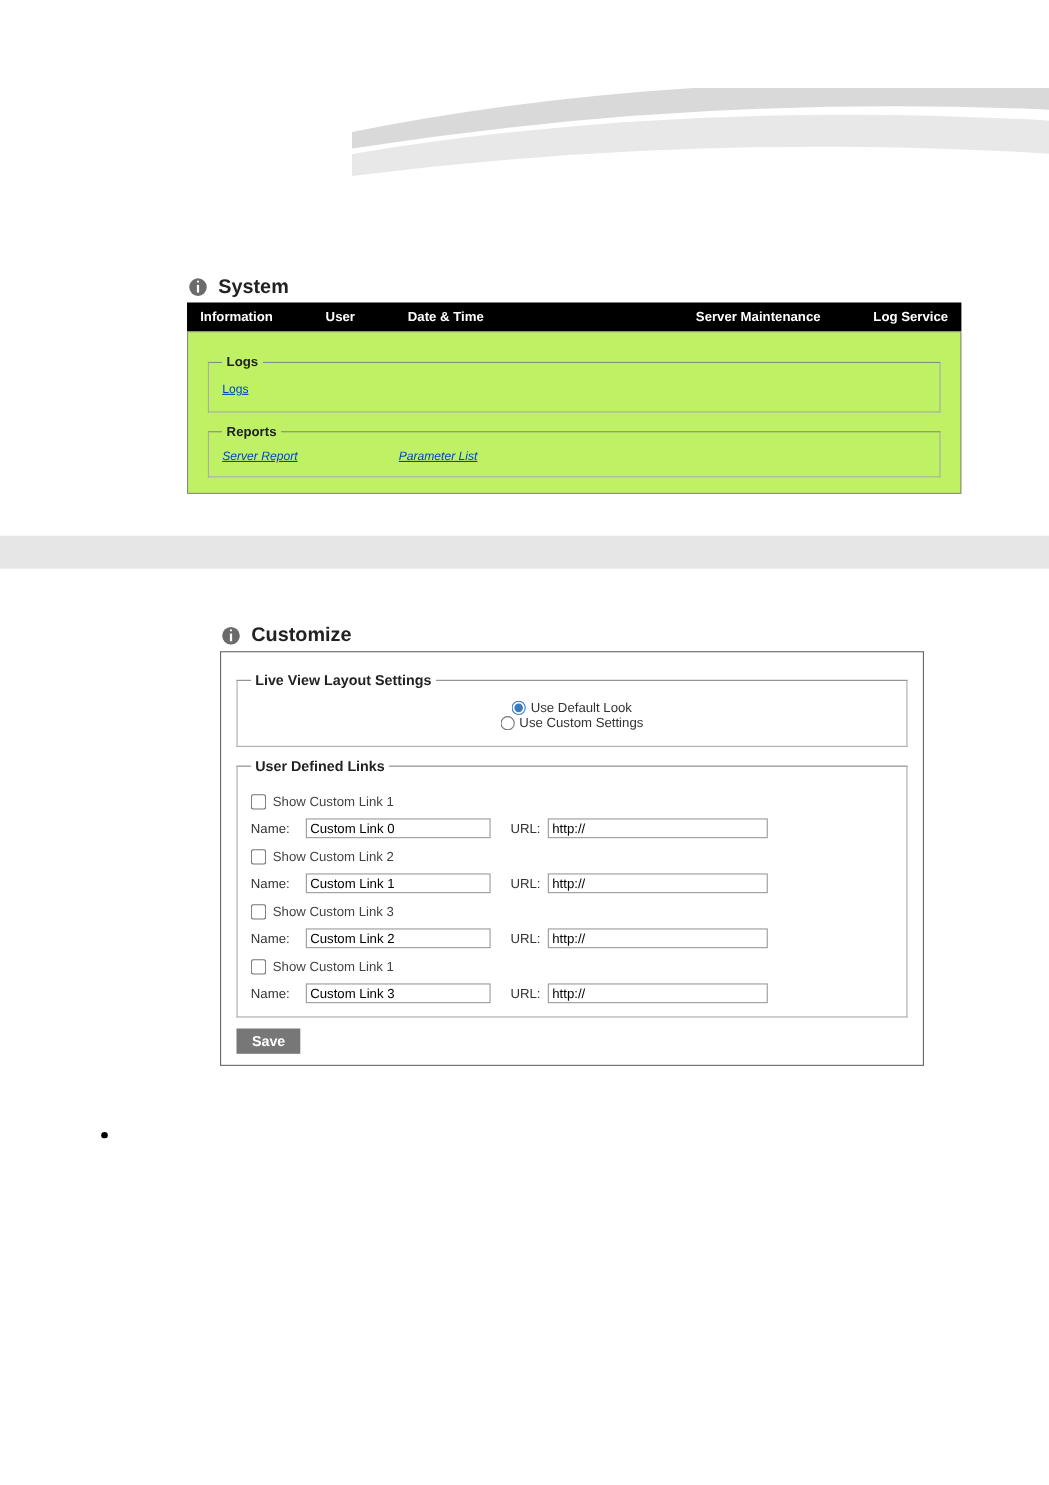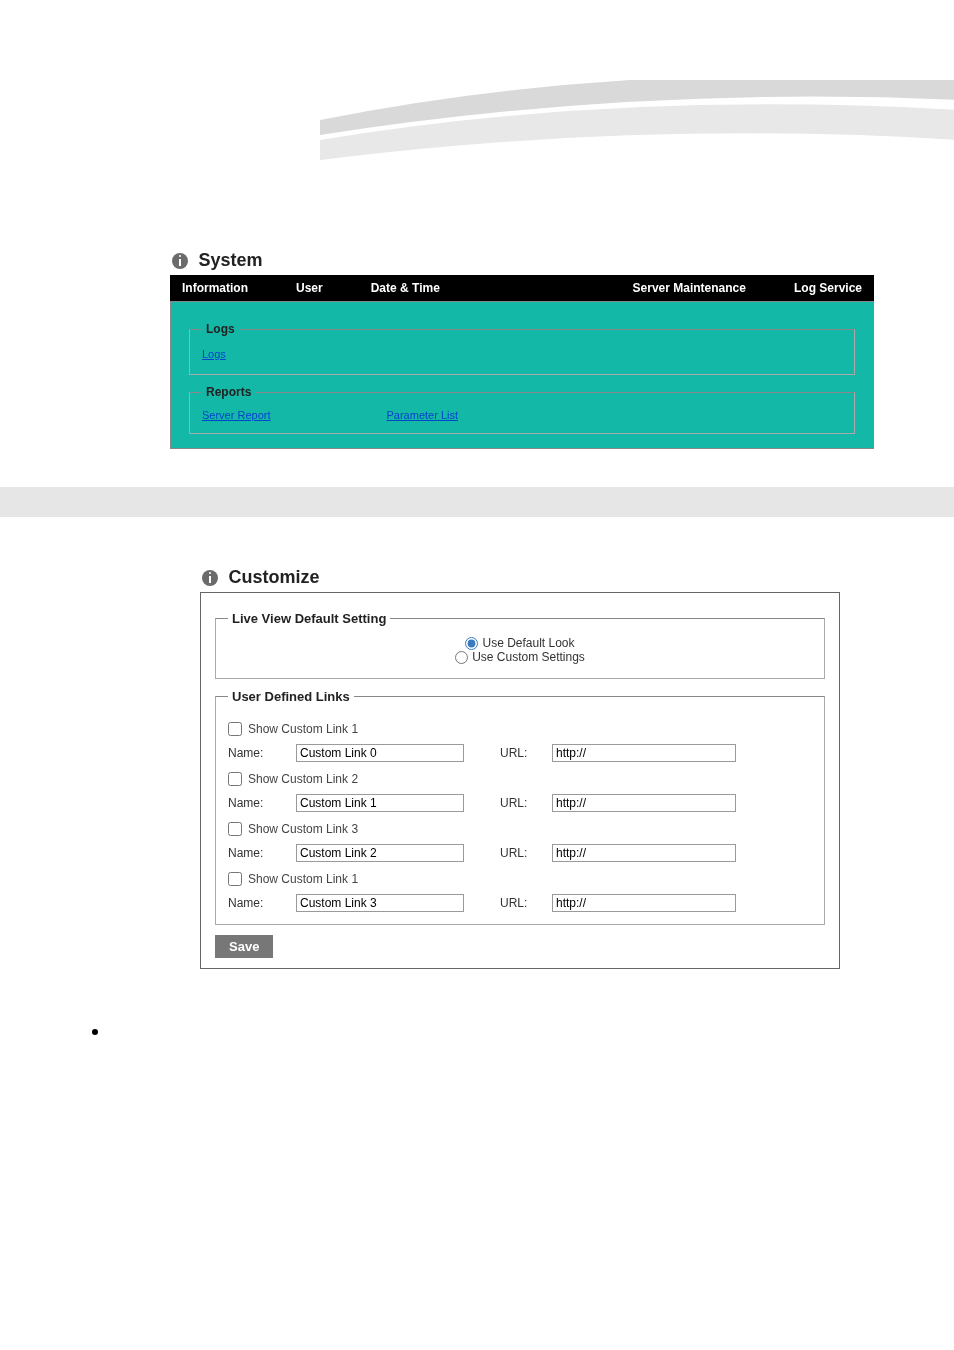--- a/index.html
+++ b/index.html
@@ -10,35 +10,35 @@
   .swoosh svg { width: 100%; height: 100%; }
   .panel-area { padding: 0 80px 0 170px; }
   .panel-icon { display: inline-block; width: 16px; height: 16px; border-radius: 50%; background: #6b6b6b; vertical-align: middle; margin-right: 6px; position: relative; }
   .panel-icon::before { content: ""; position: absolute; top: 2px; left: 7px; width: 2px; height: 2px; background: #fff; border-radius: 50%; }
   .panel-icon::after { content: ""; position: absolute; top: 6px; left: 7px; width: 2px; height: 7px; background: #fff; }
   .panel-title { font-size: 18px; font-weight: bold; color: #222; display: inline-block; vertical-align: middle; }
   .section-head { margin-bottom: 4px; padding-left: 2px; }
   .tabs { display: flex; background: #000; height: 26px; align-items: center; width: 100%; }
   .tab { color: #fff; font-size: 12px; font-weight: bold; padding: 0 12px; height: 26px; line-height: 26px; cursor: pointer; flex-shrink: 0; white-space: nowrap; }
   .tab-spacer { flex-grow: 1; }
-  .box { border: 1px solid #888; margin: 0; padding: 10px 14px 14px 14px; background: #14b8a6; }
+  .box { border: 1px solid #888; margin: 0; padding: 10px 14px 14px 14px; background: #bef264; }
   fieldset { border: 1px solid #aaa; border-top: 1px solid #888; margin: 10px 4px 0 4px; padding: 8px 12px 12px 12px; }
   fieldset legend { font-size: 12px; font-weight: bold; color: #222; padding: 0 4px; }
   fieldset.customize-fs legend { font-size: 13px; }
   .link-blue { color: #0044cc; font-size: 11px; text-decoration: underline; cursor: pointer; }
-  .row-links { display: flex; gap: 116px; padding-top: 2px; }
+  .row-links { display: flex; gap: 92px; padding-top: 2px; font-style: italic; }
   .midbar { height: 30px; background: #e6e6e6; margin: 38px 0 50px 0; width: 100%; }
   .customize-panel { margin: 0 114px 0 200px; }
   .customize-box { border: 1px solid #666; padding: 8px 10px 10px 10px; }
   .radiorow { display: flex; justify-content: space-between; align-items: center; font-size: 12px; padding: 2px 6px; flex-direction: column; }
   .radiorow label { display: flex; align-items: center; gap: 4px; color: #333; }
-  .linkrow { display: flex; align-items: center; gap: 18px; margin-top: 8px; font-size: 12px; color: #333; }
+  .linkrow { display: flex; align-items: center; gap: 0; margin-top: 8px; font-size: 12px; color: #333; }
   .linkrow input[type=text] { font-size: 12px; padding: 1px 3px; border: 1px solid #9a9a9a; height: 18px; }
   .name-input { width: 168px; }
-  .url-input { width: 184px; }
+  .url-input { width: 200px; }
   .linkrow .lbl { width: 50px; text-align: left; }
   .cb-row { display: flex; align-items: center; gap: 6px; font-size: 12px; color: #444; margin-top: 10px; }
   .cb-row input[type=checkbox] { width: 14px; height: 14px; }
   .save-btn { margin-top: 10px; margin-left: 4px; background: #777; color: #fff; font-weight: bold; font-size: 13px; padding: 4px 14px; border: none; cursor: pointer; display: inline-block; }
   .bullet { width: 6px; height: 6px; background: #000; border-radius: 50%; margin: 60px 0 0 92px; }
   input[type=radio] { width: 13px; height: 13px; accent-color: #3a7bbf; }
   .url-lbl { width: 34px; margin-left: 18px; }
 </style>
 </head>
 <body>
@@ -87,21 +87,21 @@
 
 <div class="midbar"></div>
 
 <div class="customize-panel">
   <div class="section-head">
     <span class="panel-icon"></span>
     <span class="panel-title">Customize</span>
   </div>
   <div class="customize-box">
     <fieldset class="customize-fs">
-      <legend>Live View Default Setting</legend>
+      <legend>Live View Layout Settings</legend>
       <div class="radiorow">
         <label>
           <input type="radio" name="look" checked="" style="">
           <span>Use Default Look</span>
         </label>
         <label>
           <input type="radio" name="look" style="">
           <span>Use Custom Settings</span>
         </label>
       </div>

